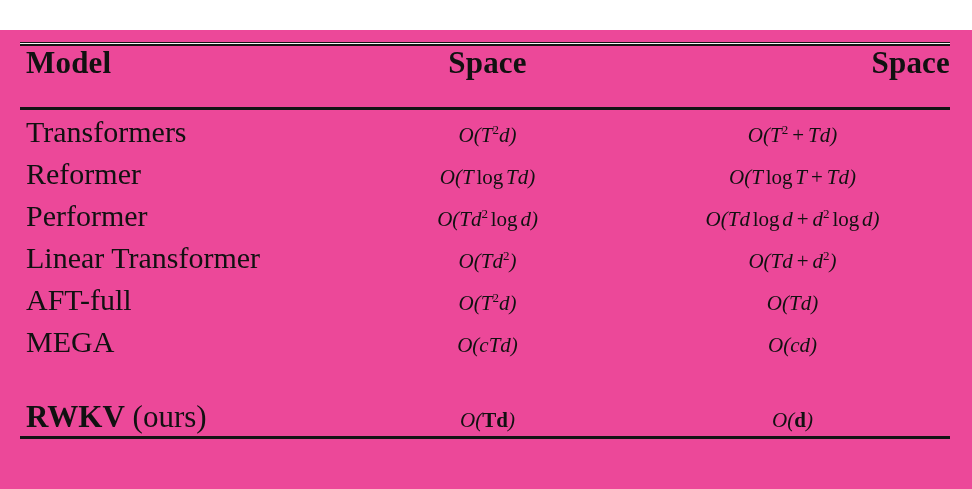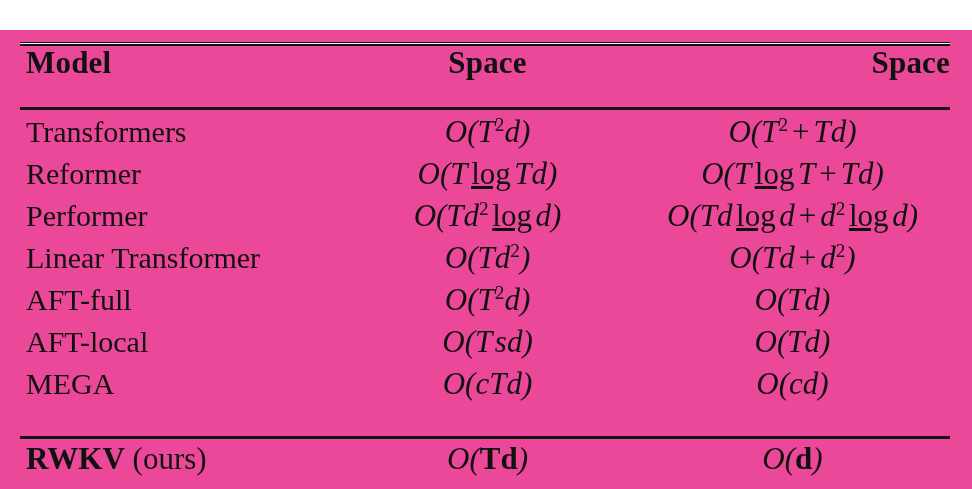--- a/index.html
+++ b/index.html
@@ -93,30 +93,29 @@
   }
 
   
   .spacer-head td { height: 16px; }
   .spacer-mid  td { height: 22px; }
   .spacer-rwkv td { height: 14px; }
 
   
   .math {
     font-family: "Liberation Serif", "DejaVu Serif", serif;
-    font-size: 31px;
+    font-size: 21px;
     white-space: nowrap;
   }
   .math i, .mi {
     font-style: italic;
   }
   .mo {           
     font-style: normal;
     padding: 0 1px;
-    text-decoration: underline;
   }
   .mplus {
     font-style: normal;
     padding: 0 4px;
   }
   .msup {
     font-size: 0.62em;
     vertical-align: super;
     font-style: normal;
     line-height: 0;
@@ -216,29 +215,20 @@
       <tr class="body-row">
         <td class="cell-model">AFT-full</td>
         <td class="cell-formula">
           <span class="math"><i>O</i><span class="mparen">(</span><i>T</i><span class="msup">2</span><i>d</i><span class="mparen">)</span></span>
         </td>
         <td class="cell-formula">
           <span class="math"><i>O</i><span class="mparen">(</span><i>T</i><i>d</i><span class="mparen">)</span></span>
         </td>
       </tr>
 
-      <tr class="body-row">
-        <td class="cell-model">AFT-local</td>
-        <td class="cell-formula">
-          <span class="math"><i>O</i><span class="mparen">(</span><i>T</i> <i>s</i><i>d</i><span class="mparen">)</span></span>
-        </td>
-        <td class="cell-formula">
-          <span class="math"><i>O</i><span class="mparen">(</span><i>T</i><i>d</i><span class="mparen">)</span></span>
-        </td>
-      </tr>
 
       <tr class="body-row">
         <td class="cell-model">MEGA</td>
         <td class="cell-formula">
           <span class="math"><i>O</i><span class="mparen">(</span><i>c</i><i>T</i><i>d</i><span class="mparen">)</span></span>
         </td>
         <td class="cell-formula">
           <span class="math"><i>O</i><span class="mparen">(</span><i>c</i><i>d</i><span class="mparen">)</span></span>
         </td>
       </tr>

